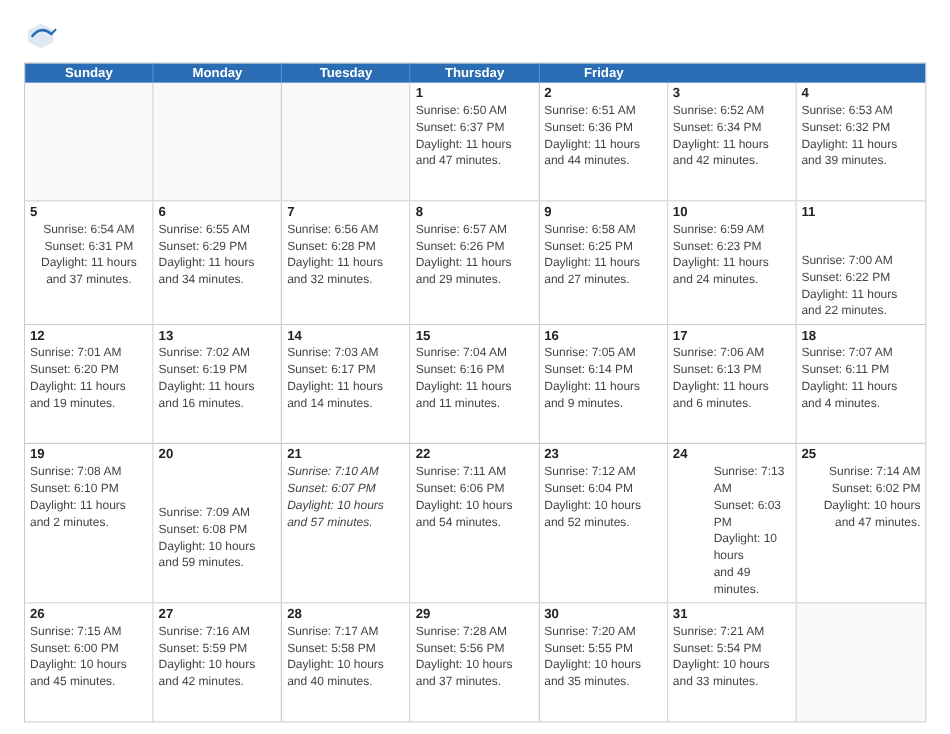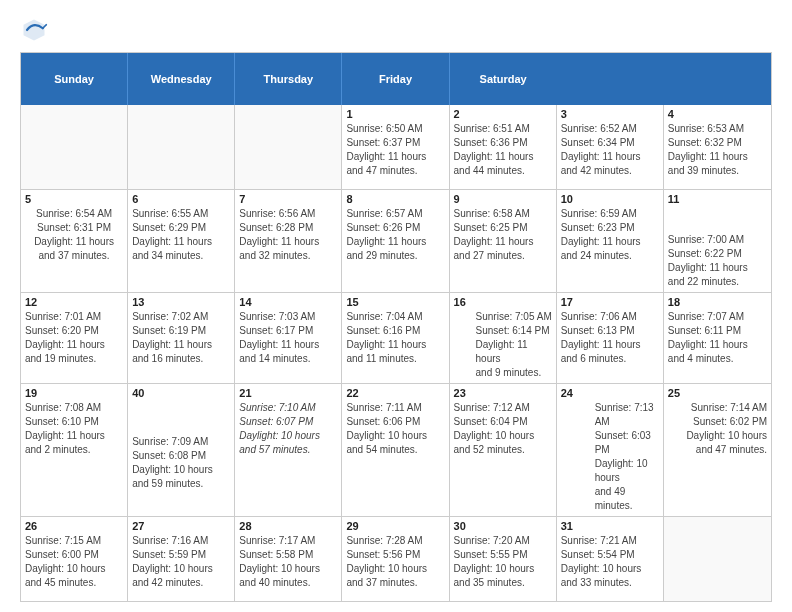--- a/index.html
+++ b/index.html
@@ -61,21 +61,21 @@
     }
     .calendar-header {
       display: grid;
       grid-template-columns: repeat(7, 1fr);
       background: #2a6db5;
     }
     .cal-header-cell {
       color: #fff;
       font-size: 11px;
       font-weight: bold;
-      padding: 20px 4px;
+      padding: 2px 4px;
       text-align: center;
       border-right: 1px solid #4a8dd5;
     }
     .cal-header-cell:last-child { border-right: none; }
     .calendar-body {
       flex: 1;
       display: flex;
       flex-direction: column;
     }
     .cal-row {
@@ -127,24 +127,24 @@
     </div>
     <div class="title-block">
       <div class="month-title"></div>
       <div class="location"></div>
     </div>
   </div>
 
   <div class="calendar">
     <div class="calendar-header" id="cal-header">
         <div class="cal-header-cell">Sunday</div>
-        <div class="cal-header-cell">Wednesday</div>
+        <div class="cal-header-cell">Monday</div>
+        <div class="cal-header-cell">Tuesday</div>
         <div class="cal-header-cell">Thursday</div>
         <div class="cal-header-cell">Friday</div>
-        <div class="cal-header-cell">Saturday</div>
       </div>
     <div class="calendar-body" id="cal-body">
         <div class="cal-row">
           <div class="cal-cell empty"></div>
           <div class="cal-cell empty"></div>
           <div class="cal-cell empty"></div>
           <div class="cal-cell">
             <div class="day-num">1</div>
             <div class="cell-info" style="white-space: pre-line;">Sunrise: 6:50 AM
 Sunset: 6:37 PM
@@ -248,21 +248,21 @@
           </div>
           <div class="cal-cell">
             <div class="day-num">15</div>
             <div class="cell-info" style="white-space: pre-line;">Sunrise: 7:04 AM
 Sunset: 6:16 PM
 Daylight: 11 hours
 and 11 minutes.</div>
           </div>
           <div class="cal-cell">
             <div class="day-num">16</div>
-            <div class="cell-info" style="white-space: pre-line; margin-left: 22px;">Sunrise: 7:05 AM
+            <div class="cell-info" style="white-space: pre-line;">Sunrise: 7:05 AM
 Sunset: 6:14 PM
 Daylight: 11 hours
 and 9 minutes.</div>
           </div>
           <div class="cal-cell">
             <div class="day-num">17</div>
             <div class="cell-info" style="white-space: pre-line;">Sunrise: 7:06 AM
 Sunset: 6:13 PM
 Daylight: 11 hours
 and 6 minutes.</div>
@@ -277,21 +277,21 @@
         </div>
         <div class="cal-row">
           <div class="cal-cell">
             <div class="day-num">19</div>
             <div class="cell-info" style="white-space: pre-line;">Sunrise: 7:08 AM
 Sunset: 6:10 PM
 Daylight: 11 hours
 and 2 minutes.</div>
           </div>
           <div class="cal-cell">
-            <div class="day-num">40</div>
+            <div class="day-num">20</div>
             <div class="cell-info" style="white-space: pre-line; margin-top: 36px;">Sunrise: 7:09 AM
 Sunset: 6:08 PM
 Daylight: 10 hours
 and 59 minutes.</div>
           </div>
           <div class="cal-cell">
             <div class="day-num">21</div>
             <div class="cell-info" style="white-space: pre-line; font-style: italic;">Sunrise: 7:10 AM
 Sunset: 6:07 PM
 Daylight: 10 hours

